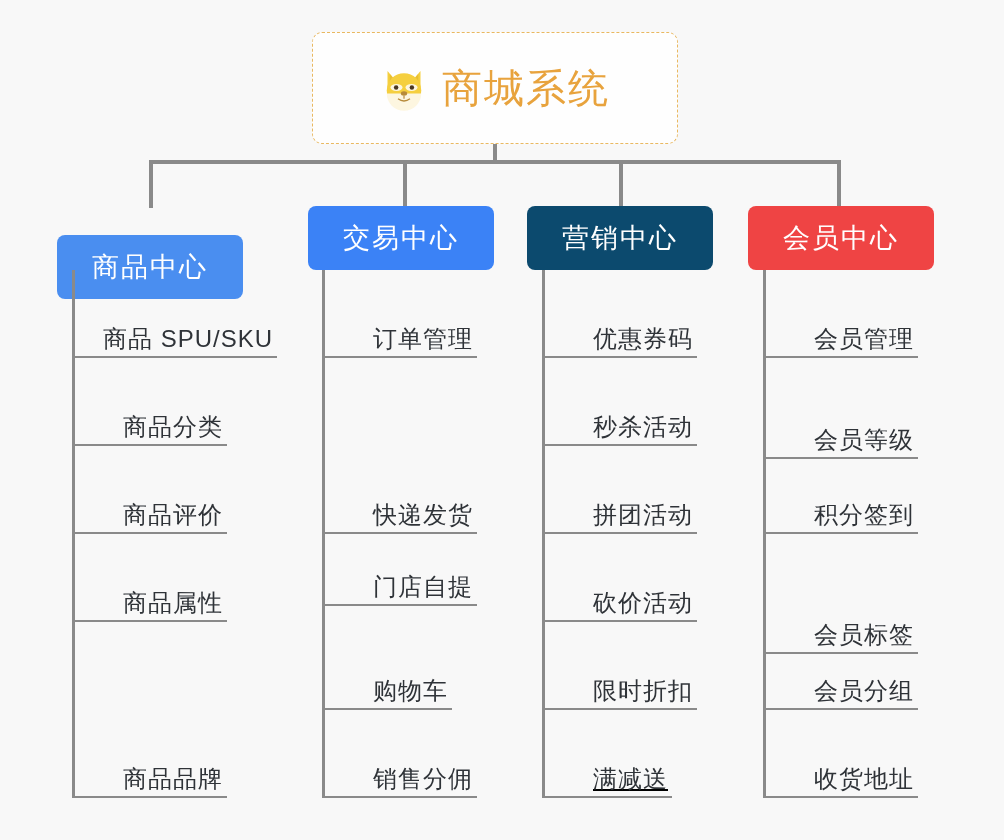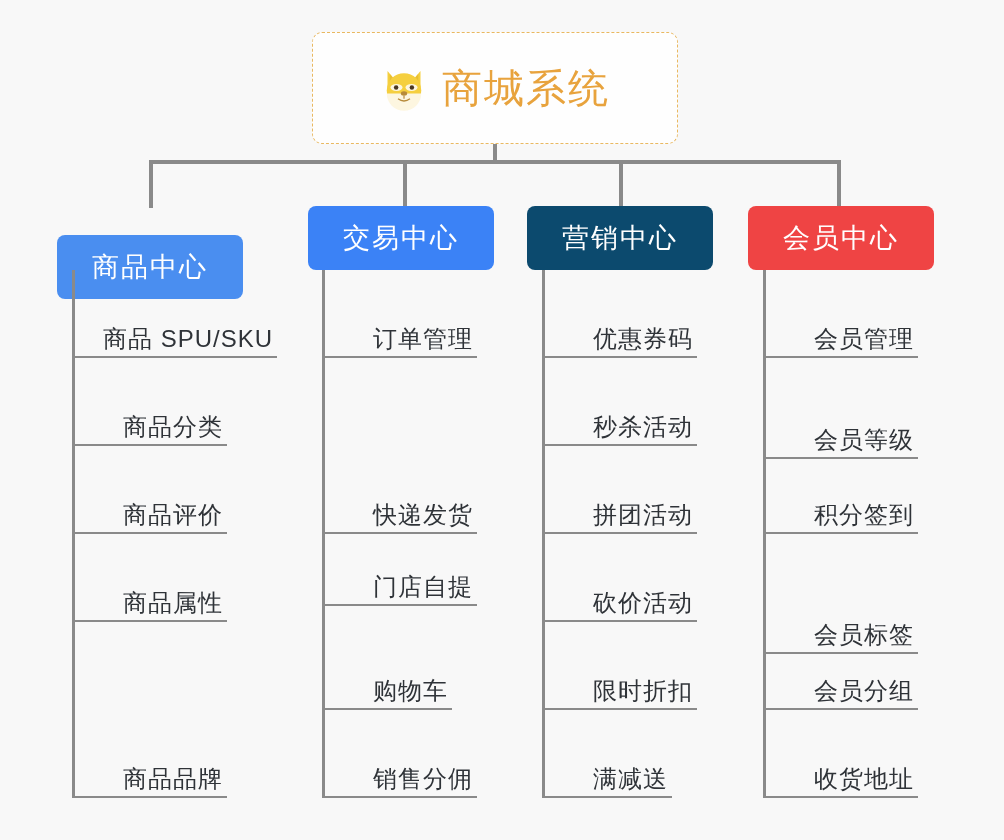--- a/index.html
+++ b/index.html
@@ -212,21 +212,21 @@
         </div>
         <div class="leaf-item" style="top: 176px; width: 155px;">
           <span class="leaf-label">拼团活动</span>
         </div>
         <div class="leaf-item" style="top: 264px; width: 155px;">
           <span class="leaf-label">砍价活动</span>
         </div>
         <div class="leaf-item" style="top: 352px; width: 155px;">
           <span class="leaf-label">限时折扣</span>
         </div>
-        <div class="leaf-item" style="top: 440px; width: 130px;">
+        <div class="leaf-item" style="top: 440px; width: 130px; text-decoration: underline;">
           <span class="leaf-label">满减送</span>
         </div>
       </div>
       <div class="cat-box" style="left: 748px; width: 186px; background: #ef4444; color: rgb(255, 255, 255);">
         <span>会员中心</span>
       </div>
       <div class="leaf-col" style="left: 763px; width: 260px; height: 528px;">
         <div class="leaf-spine" style="height: 528px;"></div>
         <div class="leaf-item" style="top: 0px; width: 155px;">
           <span class="leaf-label">会员管理</span>

